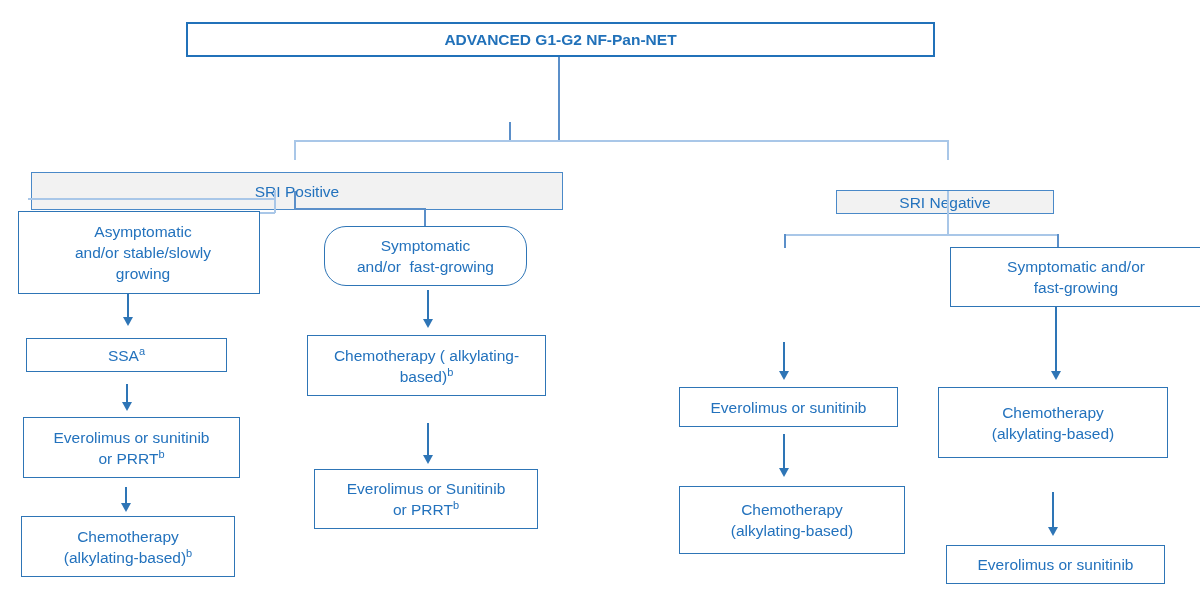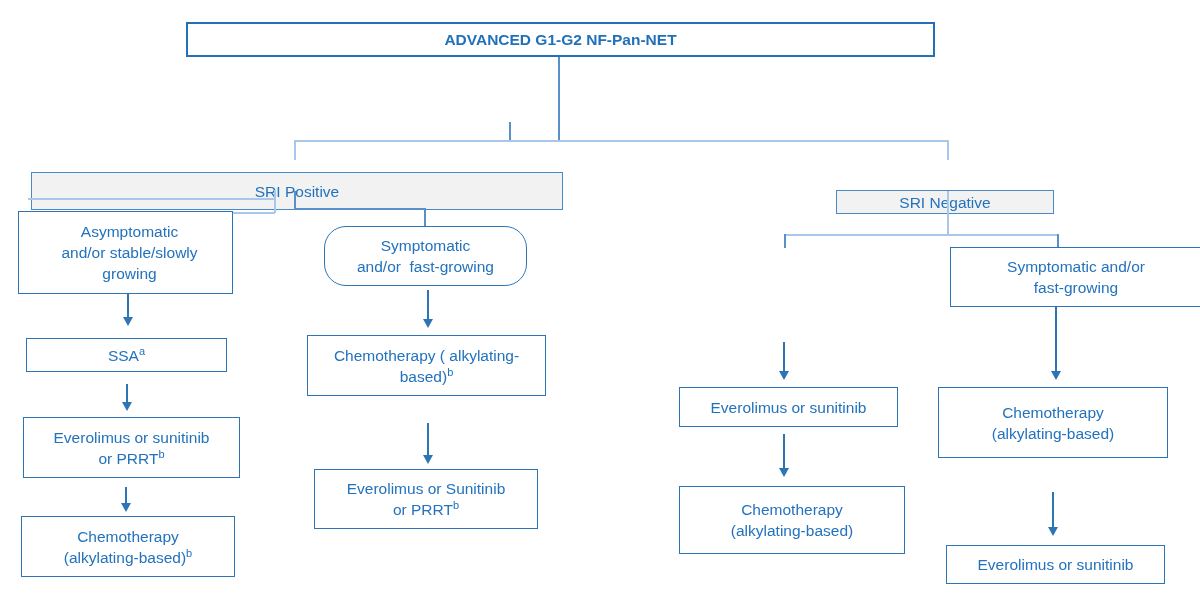--- a/index.html
+++ b/index.html
@@ -68,21 +68,21 @@
   <div class="ln med" style="left:63px;top:211px;width:2px;height:17px;"></div>
   <div class="ln med" style="left:294px;top:191px;width:2px;height:17px;"></div>
   <div class="ln med" style="left:294px;top:208px;width:132px;height:2px;"></div>
   <div class="ln med" style="left:424px;top:208px;width:2px;height:18px;"></div>
 
   <div class="ln" style="left:947px;top:191px;width:2px;height:43px;"></div>
   <div class="ln" style="left:785px;top:234px;width:273px;height:2px;"></div>
   <div class="ln med" style="left:784px;top:234px;width:2px;height:14px;"></div>
   <div class="ln med" style="left:1057px;top:234px;width:2px;height:13px;"></div>
 
-  <div class="node" style="left:18px;top:211px;width:215px;height:83px;padding-left:8px;">
+  <div class="node" style="left:18px;top:211px;width:242px;height:83px;padding-left:8px;">
     <div class="lbl">Asymptomatic
 and/or stable/slowly
 growing</div>
   </div>
 
   <div class="shaft" style="left:127px;top:294px;height:23px;"></div>
   <div class="ah" style="left:123px;top:317px;"></div>
 
   <div class="node" style="left:26px;top:338px;width:201px;height:34px;">
     <div class="lbl"><span>SSA</span><sup>a</sup></div>

